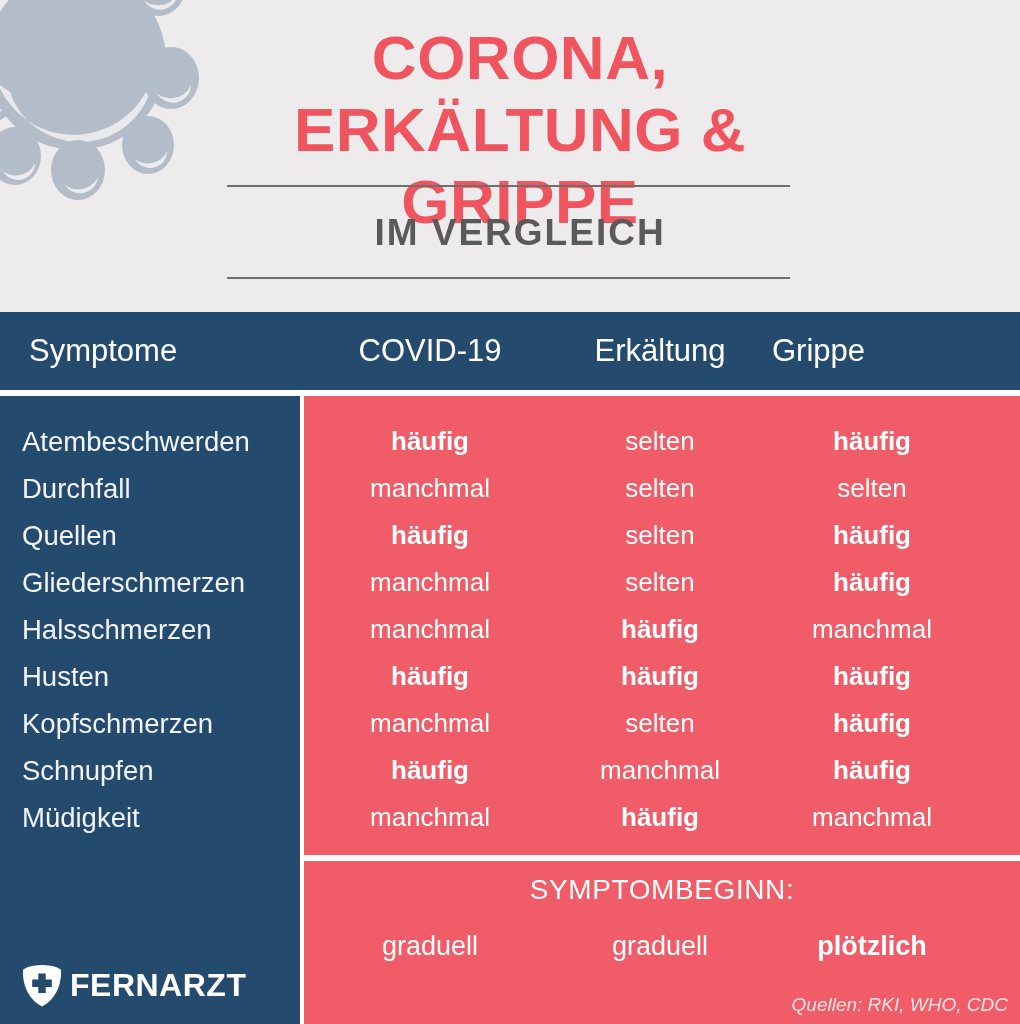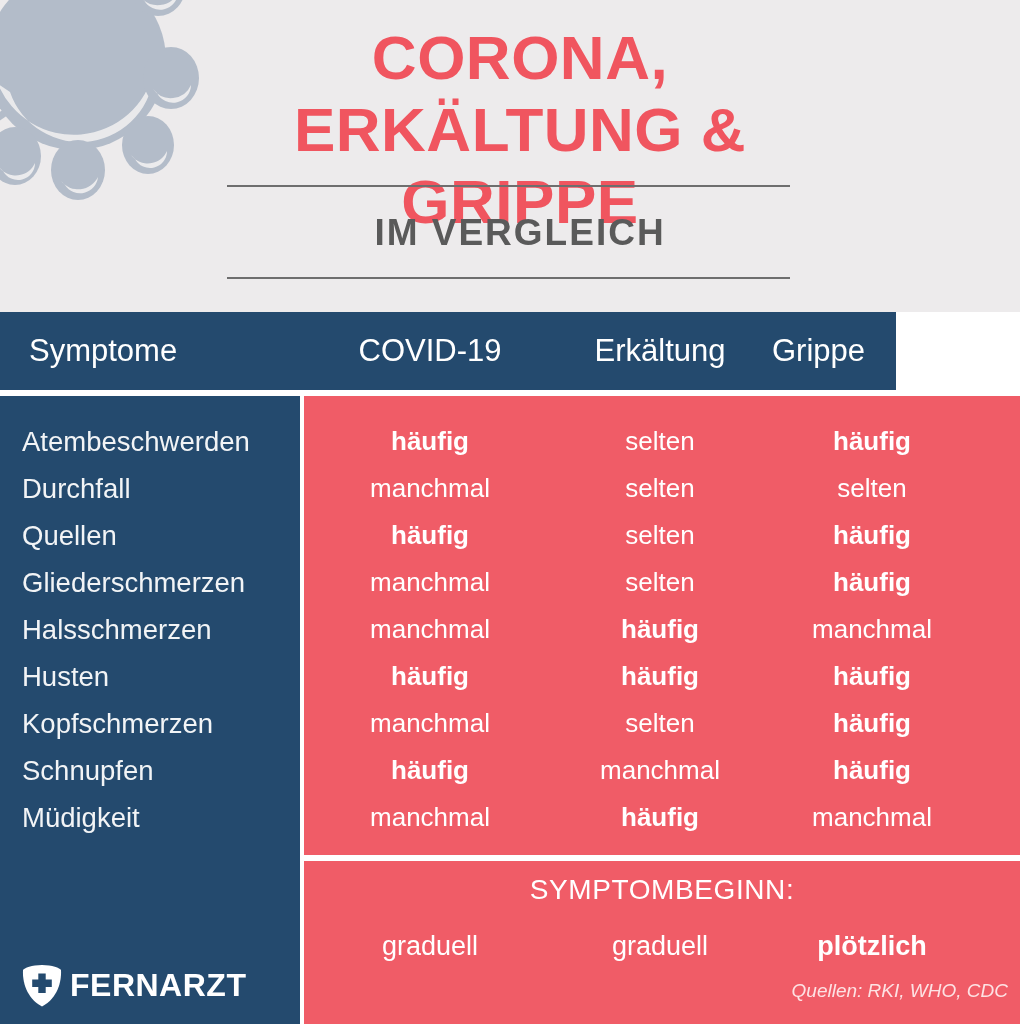--- a/index.html
+++ b/index.html
@@ -89,21 +89,21 @@
     font-weight: 700;
     letter-spacing: 2px;
     text-transform: uppercase;
   }
 
   
   .col-header {
     position: absolute;
     left: 0;
     top: 312px;
-    width: 896px;
+    width: 1020px;
     height: 78px;
     background: #244a6e;
   }
   .col-header .cell {
     position: absolute;
     top: 0;
     height: 78px;
     line-height: 78px;
     color: #ffffff;
     font-size: 31px;
@@ -253,21 +253,21 @@
     height: 46px;
     line-height: 46px;
     color: #ffffff;
     font-size: 27px;
     text-align: center;
     white-space: nowrap;
   }
   .sources {
     position: absolute;
     right: 12px;
-    bottom: 22px;
+    bottom: 8px;
     color: #fde2e4;
     font-size: 19px;
     font-style: italic;
     font-weight: 400;
     white-space: nowrap;
   }
 </style>
 </head>
 <body>
 

